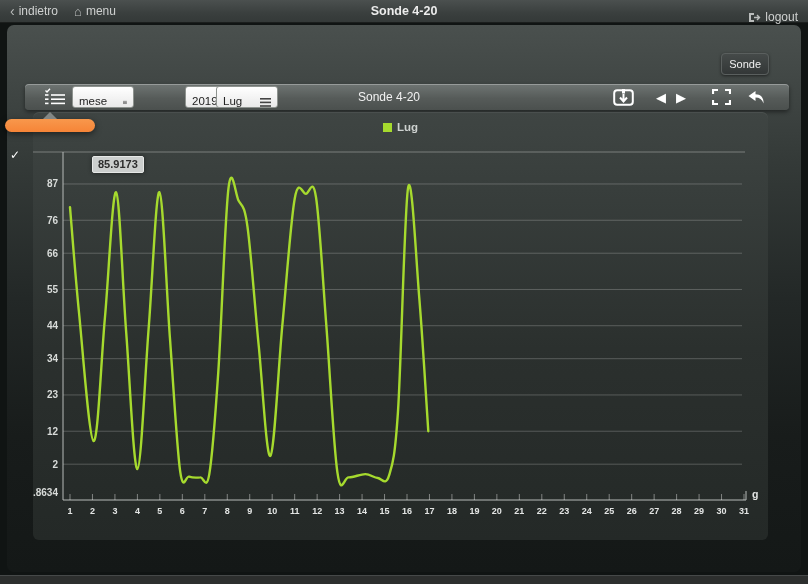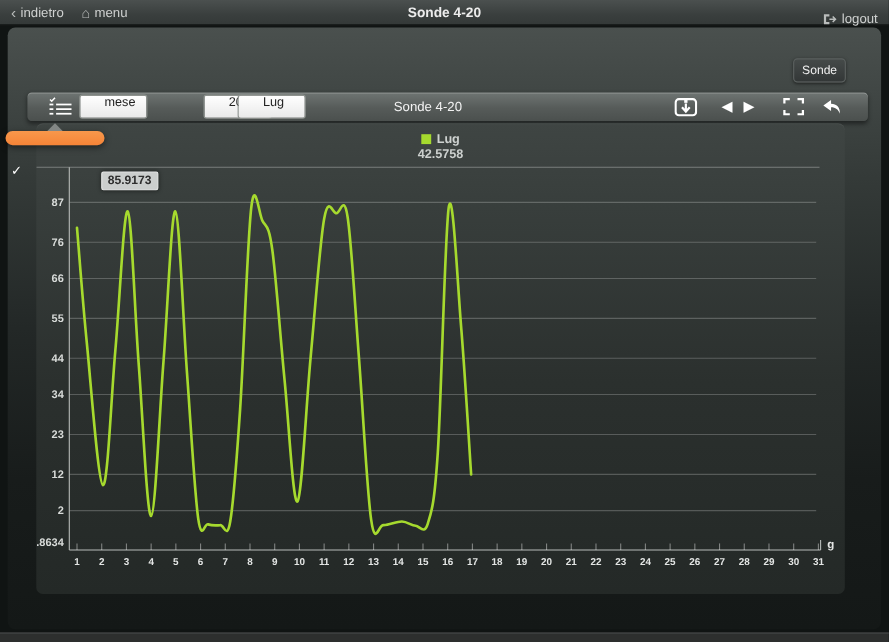--- a/index.html
+++ b/index.html
@@ -48,22 +48,22 @@
     border-radius:4px;
     background:linear-gradient(#6f7573,#565b59 55%,#4b504e);
     box-shadow:inset 0 1px 0 rgba(255,255,255,.28), 0 2px 4px rgba(0,0,0,.45);
   }
   .icon-btn { display:inline-flex; align-items:center; justify-content:center; cursor:pointer; color:#fff; }
   .checklist-btn { position:absolute; left:18px; top:4px; width:26px; height:18px; }
   .dd {
     position:absolute; top:2px; height:22px; width:62px;
     background:linear-gradient(#ffffff,#e9e9e9);
     border:1px solid #8e938f; border-radius:3px; cursor:pointer;
-    display:flex; align-items:flex-start; justify-content:space-between;
-    padding:0 22px; font-family:inherit; font-size:11.5px; color:#222;gap:16px;
+    display:flex; align-items:flex-end; justify-content:space-between;
+    padding:0 6px; font-family:inherit; font-size:11.5px; color:#222;gap:16px;
   }
   .dd-mese { left:47px; } .dd-year { left:120px;margin-left:40px; } .dd-month { left:191px; }
   .tbar-title {
     position:absolute; left:0; top:0; width:728px; height:26px;
     display:flex; align-items:center; justify-content:center;
     color:#f2f2f2; font-size:12px; pointer-events:none;
   }
   .tool-icons {
     position:absolute; right:24px; top:0; height:26px;
     display:flex; align-items:center;
@@ -215,21 +215,20 @@
           </svg>
         </span>
       </div>
     </div>
 
     <div class="chart-panel">
       <div class="legend">
         <div>
           <span class="swatch" style="background: rgb(166, 218, 46);"></span><span>Lug</span>
         </div>
-        <div class="legend-value">42.5758</div>
       </div>
       <svg id="chart" viewBox="0 0 735 428">
           <line x1="0" y1="40" x2="712" y2="40" class="topline"></line>
           <line x1="30" y1="71.97699202564525" x2="709" y2="71.97699202564525" class="grid"></line>
           <text x="25" y="75.47699202564525" class="ylab" text-anchor="end">87</text>
           <line x1="30" y1="108.23956030215015" x2="709" y2="108.23956030215015" class="grid"></line>
           <text x="25" y="111.73956030215015" class="ylab" text-anchor="end">76</text>
           <line x1="30" y1="141.2055314626092" x2="709" y2="141.2055314626092" class="grid"></line>
           <text x="25" y="144.7055314626092" class="ylab" text-anchor="end">66</text>
           <line x1="30" y1="177.4680997391141" x2="709" y2="177.4680997391141" class="grid"></line>

